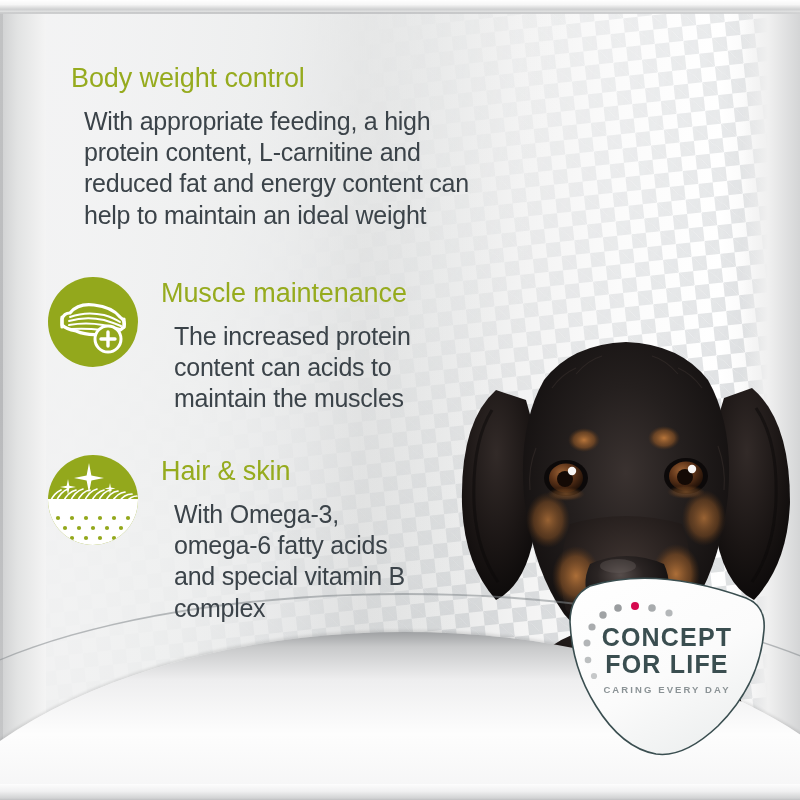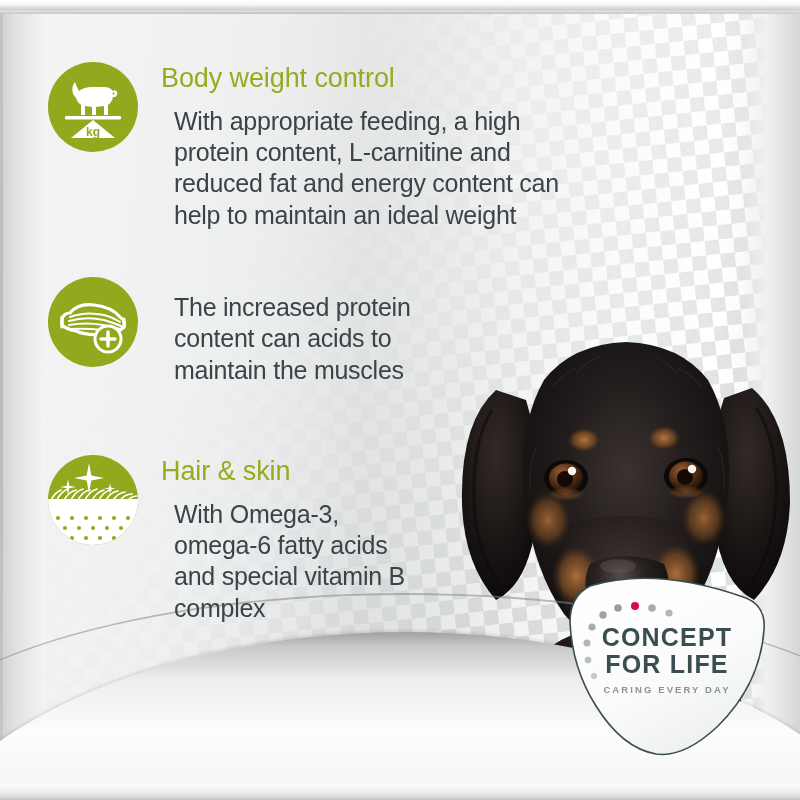--- a/index.html
+++ b/index.html
@@ -230,32 +230,20 @@
 
       <ellipse cx="176" cy="430" rx="54" ry="16" fill="#f2f2f2" opacity=".85"></ellipse>
     </svg>
   </div>
 
   <div class="bottom-curve"></div>
   <div class="bottom-curve-line"></div>
   <div class="bottom-strip"></div>
 
   <div class="feature" id="feature-0">
-    <div class="icon-circle">
-      <svg width="70" height="70" viewBox="0 0 70 70">
-
-        <path d="M15 22 Q13 14 17 10 Q19 16 21 19 Q26 15 34 15 L46 15 Q52 15 55 19 Q58 17 59 20 Q60 23 57 25 L55 25 Q54 30 50 33 L50 43 L46 43 L46 34 L38 35 L38 43 L34 43 L34 35 L27 34 L27 43 L23 43 L23 33 Q19 30 18 26 Z" fill="#ffffff"></path>
-        <circle cx="55.5" cy="21.5" r="1.1" fill="#93a81c"></circle>
-
-        <rect x="7" y="44" width="56" height="3.4" rx="1.2" fill="#ffffff"></rect>
-
-        <path d="M35 48 L57 66 L13 66 Z" fill="#ffffff"></path>
-        <text x="35" y="64" font-family="'Liberation Sans',sans-serif" font-size="12" font-weight="bold" fill="#93a81c" text-anchor="middle">kg</text>
-      </svg>
-    </div>
     <div class="feature-text">
       <p class="feature-title">Body weight control</p>
       <p class="feature-body">With appropriate feeding, a high
 protein content, L-carnitine and
 reduced fat and energy content can
 help to maintain an ideal weight</p>
     </div>
   </div>
 
   <div class="feature" id="feature-1">
@@ -272,20 +260,21 @@
           <path d="M13 36 Q30 31 48 35 Q58 38 65 41"></path>
           <path d="M13 40 Q30 37 47 40 Q57 42 64 44"></path>
           <path d="M15 44 Q30 43 46 45"></path>
         </g>
 
         <circle cx="52" cy="54" r="13" fill="#93a81c" stroke="#ffffff" stroke-width="3"></circle>
         <path d="M52 47 L52 61 M45 54 L59 54" stroke="#ffffff" stroke-width="3.4" stroke-linecap="round"></path>
       </svg>
     </div>
     <div class="feature-text">
+      <p class="feature-title">Muscle maintenance</p>
       <p class="feature-body">The increased protein
 content can acids to
 maintain the muscles</p>
     </div>
   </div>
 
   <div class="feature" id="feature-2">
     <div class="icon-circle">
       <svg width="90" height="90" viewBox="0 0 90 90">
         <defs>

